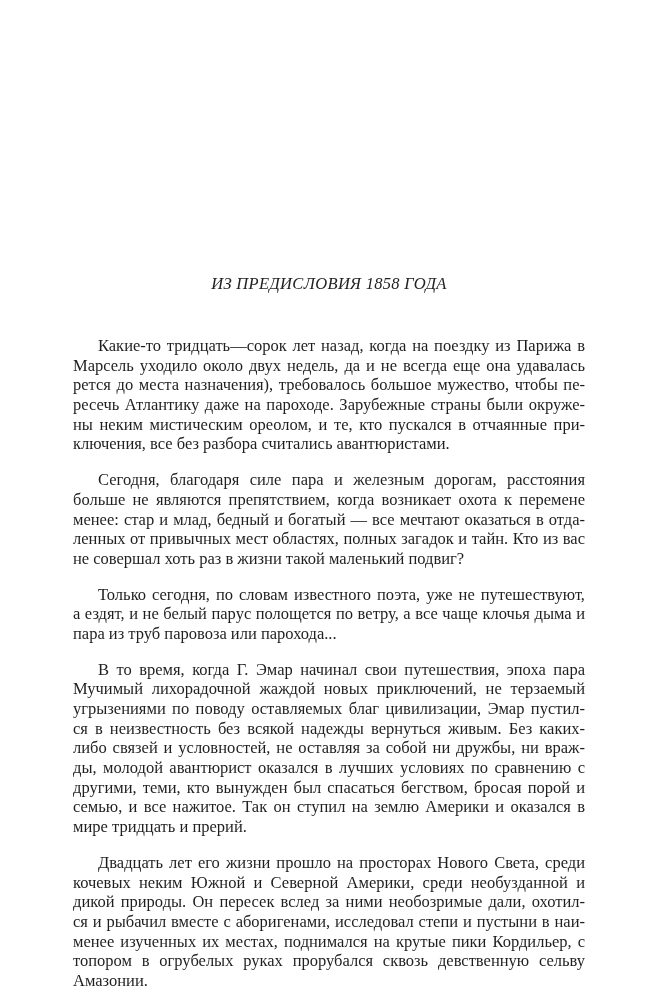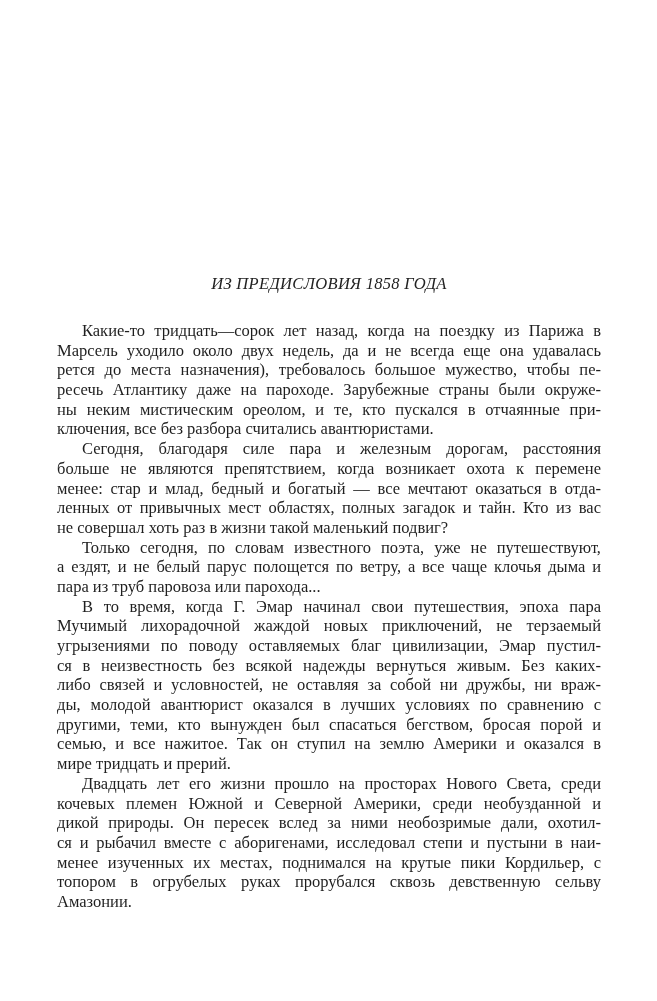--- a/index.html
+++ b/index.html
@@ -20,31 +20,31 @@
     overflow: hidden;
   }
   .content {
     position: absolute;
     left: 57px;
     top: 274px;
     width: 544px;
     color: #1f1f1f;
   }
   .heading {
-    margin: 0 0 27px 0;
+    margin: 0 0 42px 0;
     font-size: 16.5px;
     line-height: 20px;
     font-style: italic;
     font-weight: normal;
     text-align: center;
     letter-spacing: 0.3px;
     color: #222222;
   }
   .paragraph {
-    margin: 0;
+    margin: 16px;
     padding: 0;
   }
   .line {
     font-size: 16.5px;
     line-height: 19.7px;
     height: 19.7px;
     text-align: justify;
     text-align-last: justify;
     -moz-text-align-last: justify;
   }
@@ -89,21 +89,21 @@
           <div class="line">угрызениями по поводу оставляемых благ цивилизации, Эмар пустил-</div>
           <div class="line">ся в неизвестность без всякой надежды вернуться живым. Без каких-</div>
           <div class="line">либо связей и условностей, не оставляя за собой ни дружбы, ни враж-</div>
           <div class="line">ды, молодой авантюрист оказался в лучших условиях по сравнению с</div>
           <div class="line">другими, теми, кто вынужден был спасаться бегством, бросая порой и</div>
           <div class="line">семью, и все нажитое. Так он ступил на землю Америки и оказался в</div>
           <div class="line last">мире тридцать и прерий.</div>
         </div>
         <div class="paragraph">
           <div class="line first">Двадцать лет его жизни прошло на просторах Нового Света, среди</div>
-          <div class="line">кочевых племен Южной и Северной Америки, среди необузданной и</div>
+          <div class="line">кочевых неким Южной и Северной Америки, среди необузданной и</div>
           <div class="line">дикой природы. Он пересек вслед за ними необозримые дали, охотил-</div>
           <div class="line">ся и рыбачил вместе с аборигенами, исследовал степи и пустыни в наи-</div>
           <div class="line">менее изученных их местах, поднимался на крутые пики Кордильер, с</div>
           <div class="line">топором в огрубелых руках прорубался сквозь девственную сельву</div>
           <div class="line last">Амазонии.</div>
         </div>
       </div>
   </div>
 </div>
 

